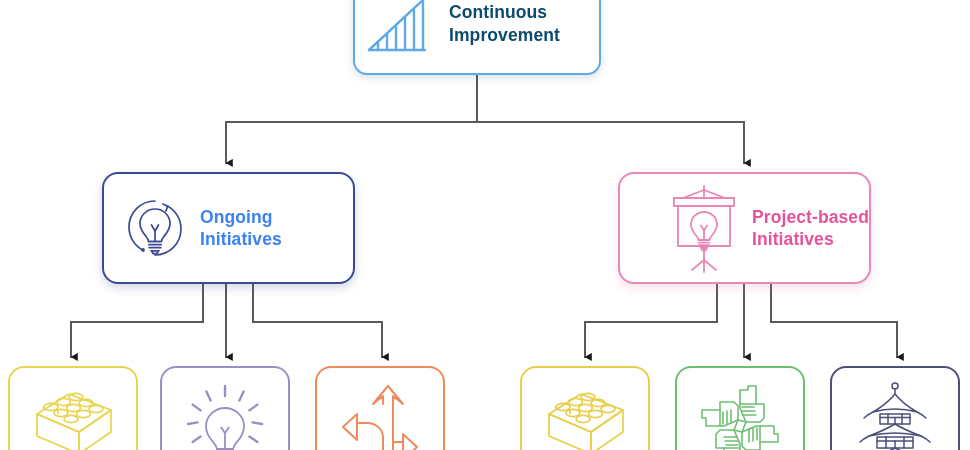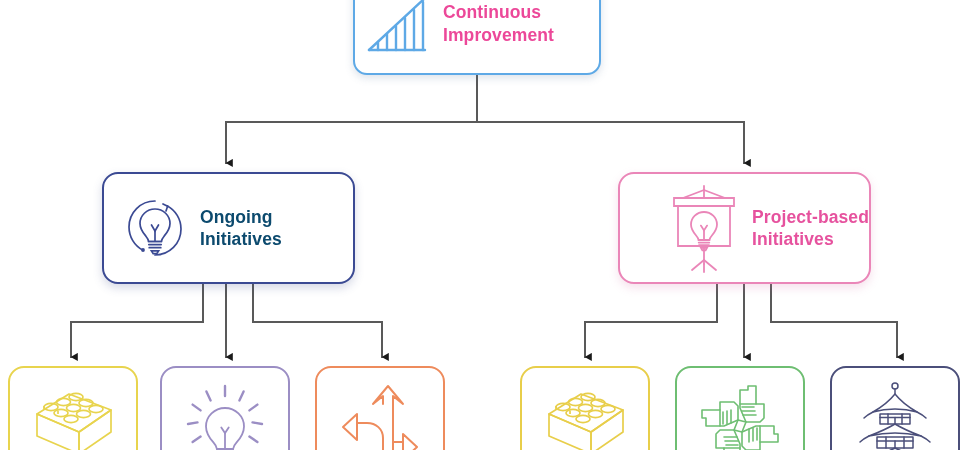--- a/index.html
+++ b/index.html
@@ -68,22 +68,22 @@
     align-items: flex-start;
     justify-content: center;
     padding-top: 12px;
   }
   .label {
     font-weight: bold;
     line-height: 1.26;
     white-space: pre-line;
     letter-spacing: .1px;
   }
-  #label-root { font-size: 17.5px; color: #ec4899; margin-left: 6px; }
-  #label-ongoing { font-size: 17.5px; color: #0c4a6e; margin-left: 8px; }
+  #label-root { font-size: 17.5px; color: #0c4a6e; margin-left: 12px; }
+  #label-ongoing { font-size: 17.5px; color: #3b82f6; margin-left: 8px; }
   #label-project { font-size: 17.5px; color: #E6529E; margin-left: 8px; }
   .icon-slot { flex: 0 0 auto; display: block; line-height: 0; }
   svg { display: block; overflow: visible; }
   #connectors { position: absolute; left: 0; top: 0; width: 970px; height: 450px; pointer-events: none; }
 </style>
 </head>
 <body>
 
 <div id="diagram">
 

